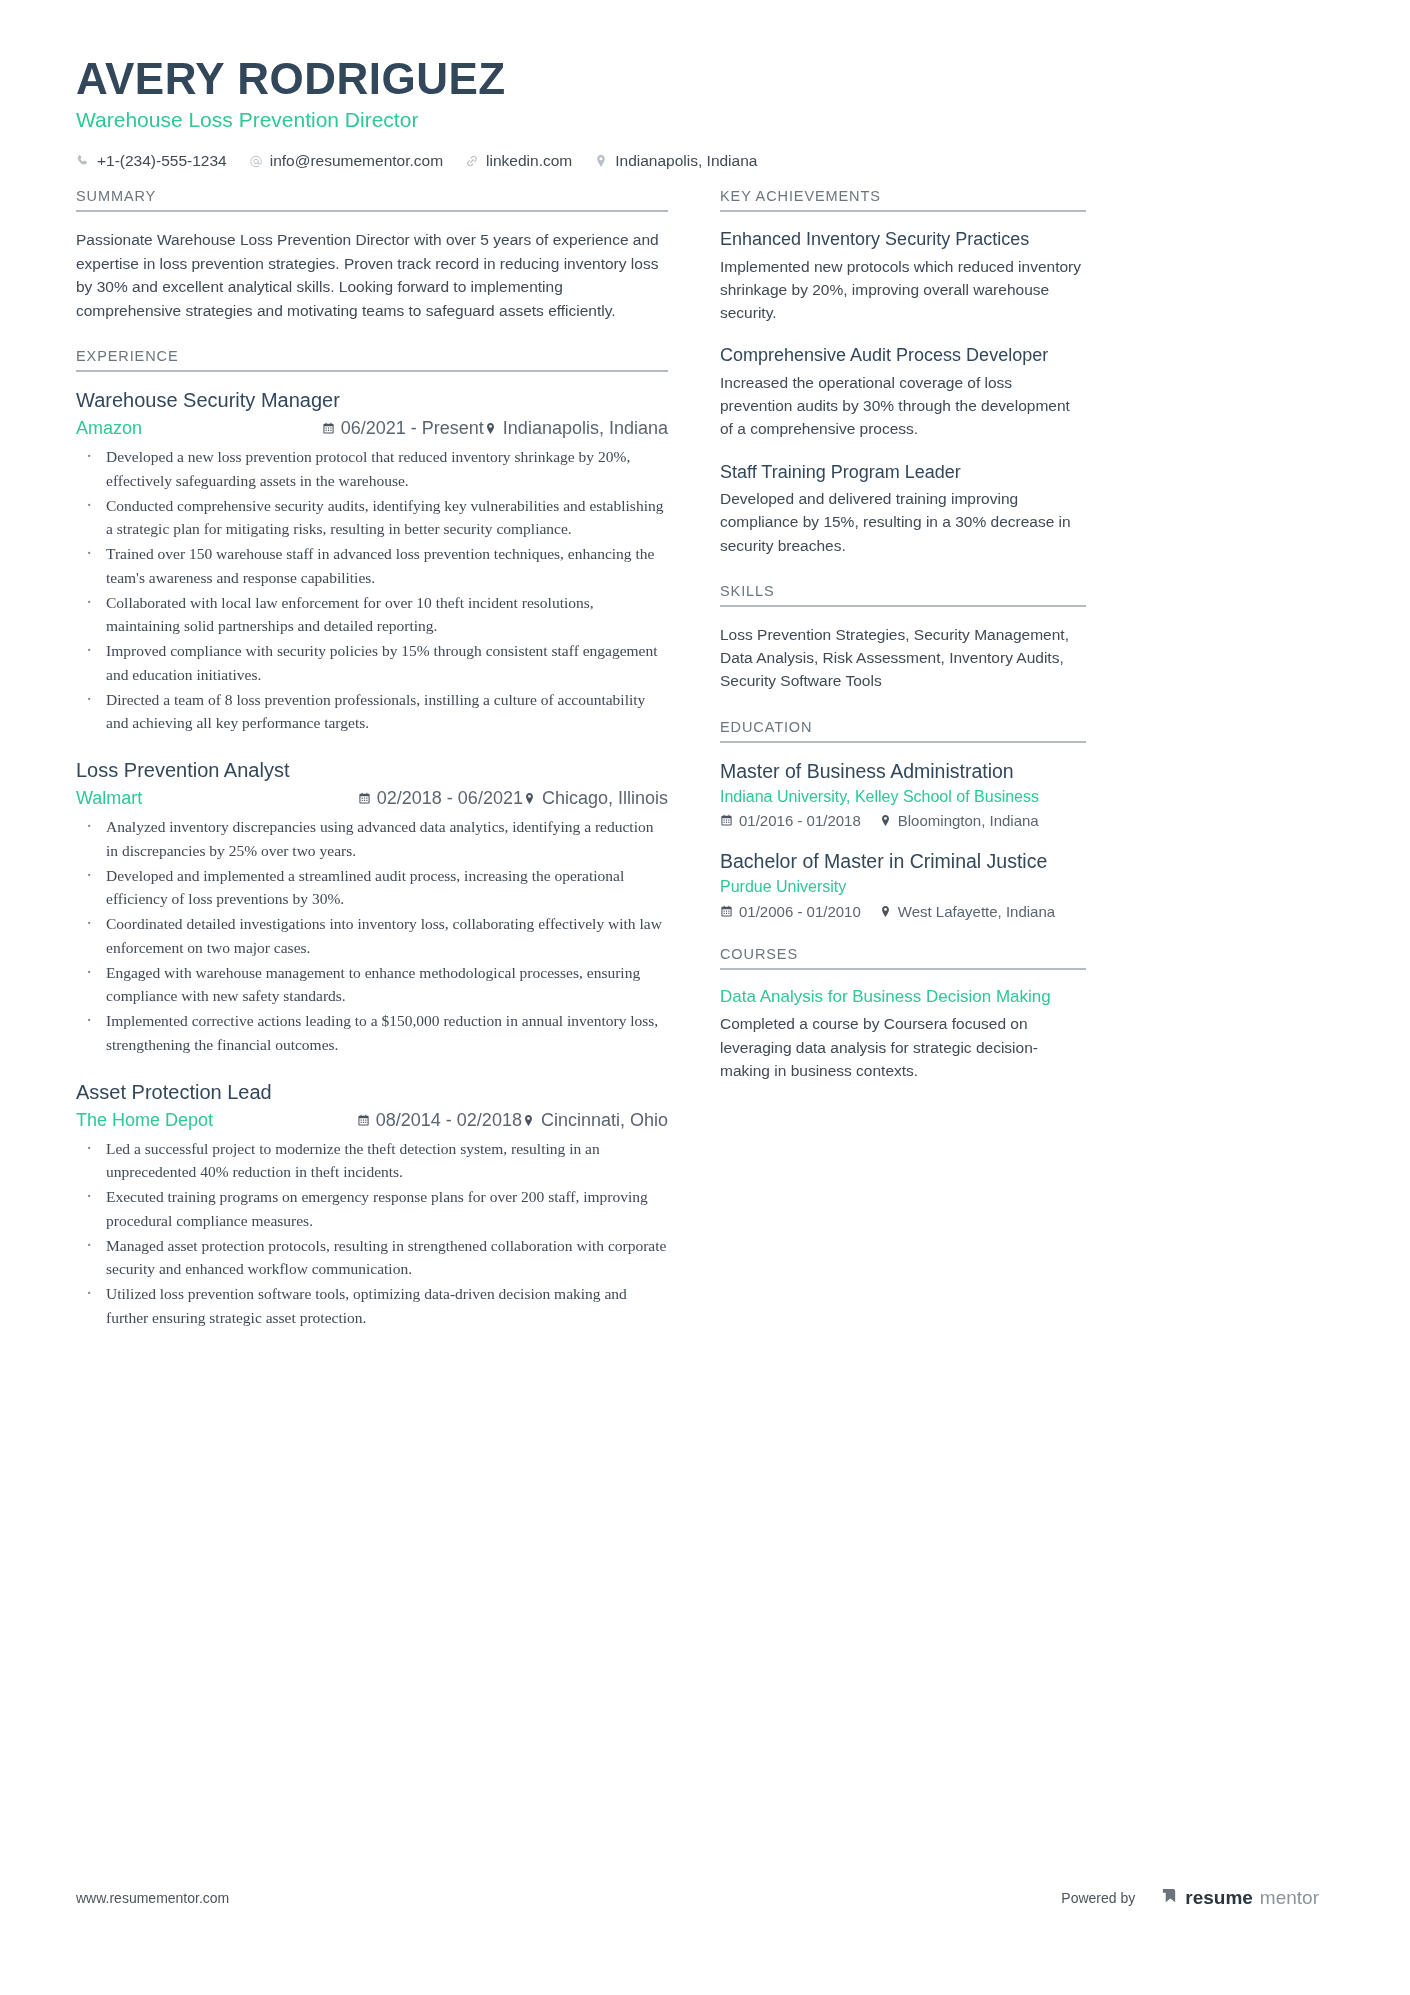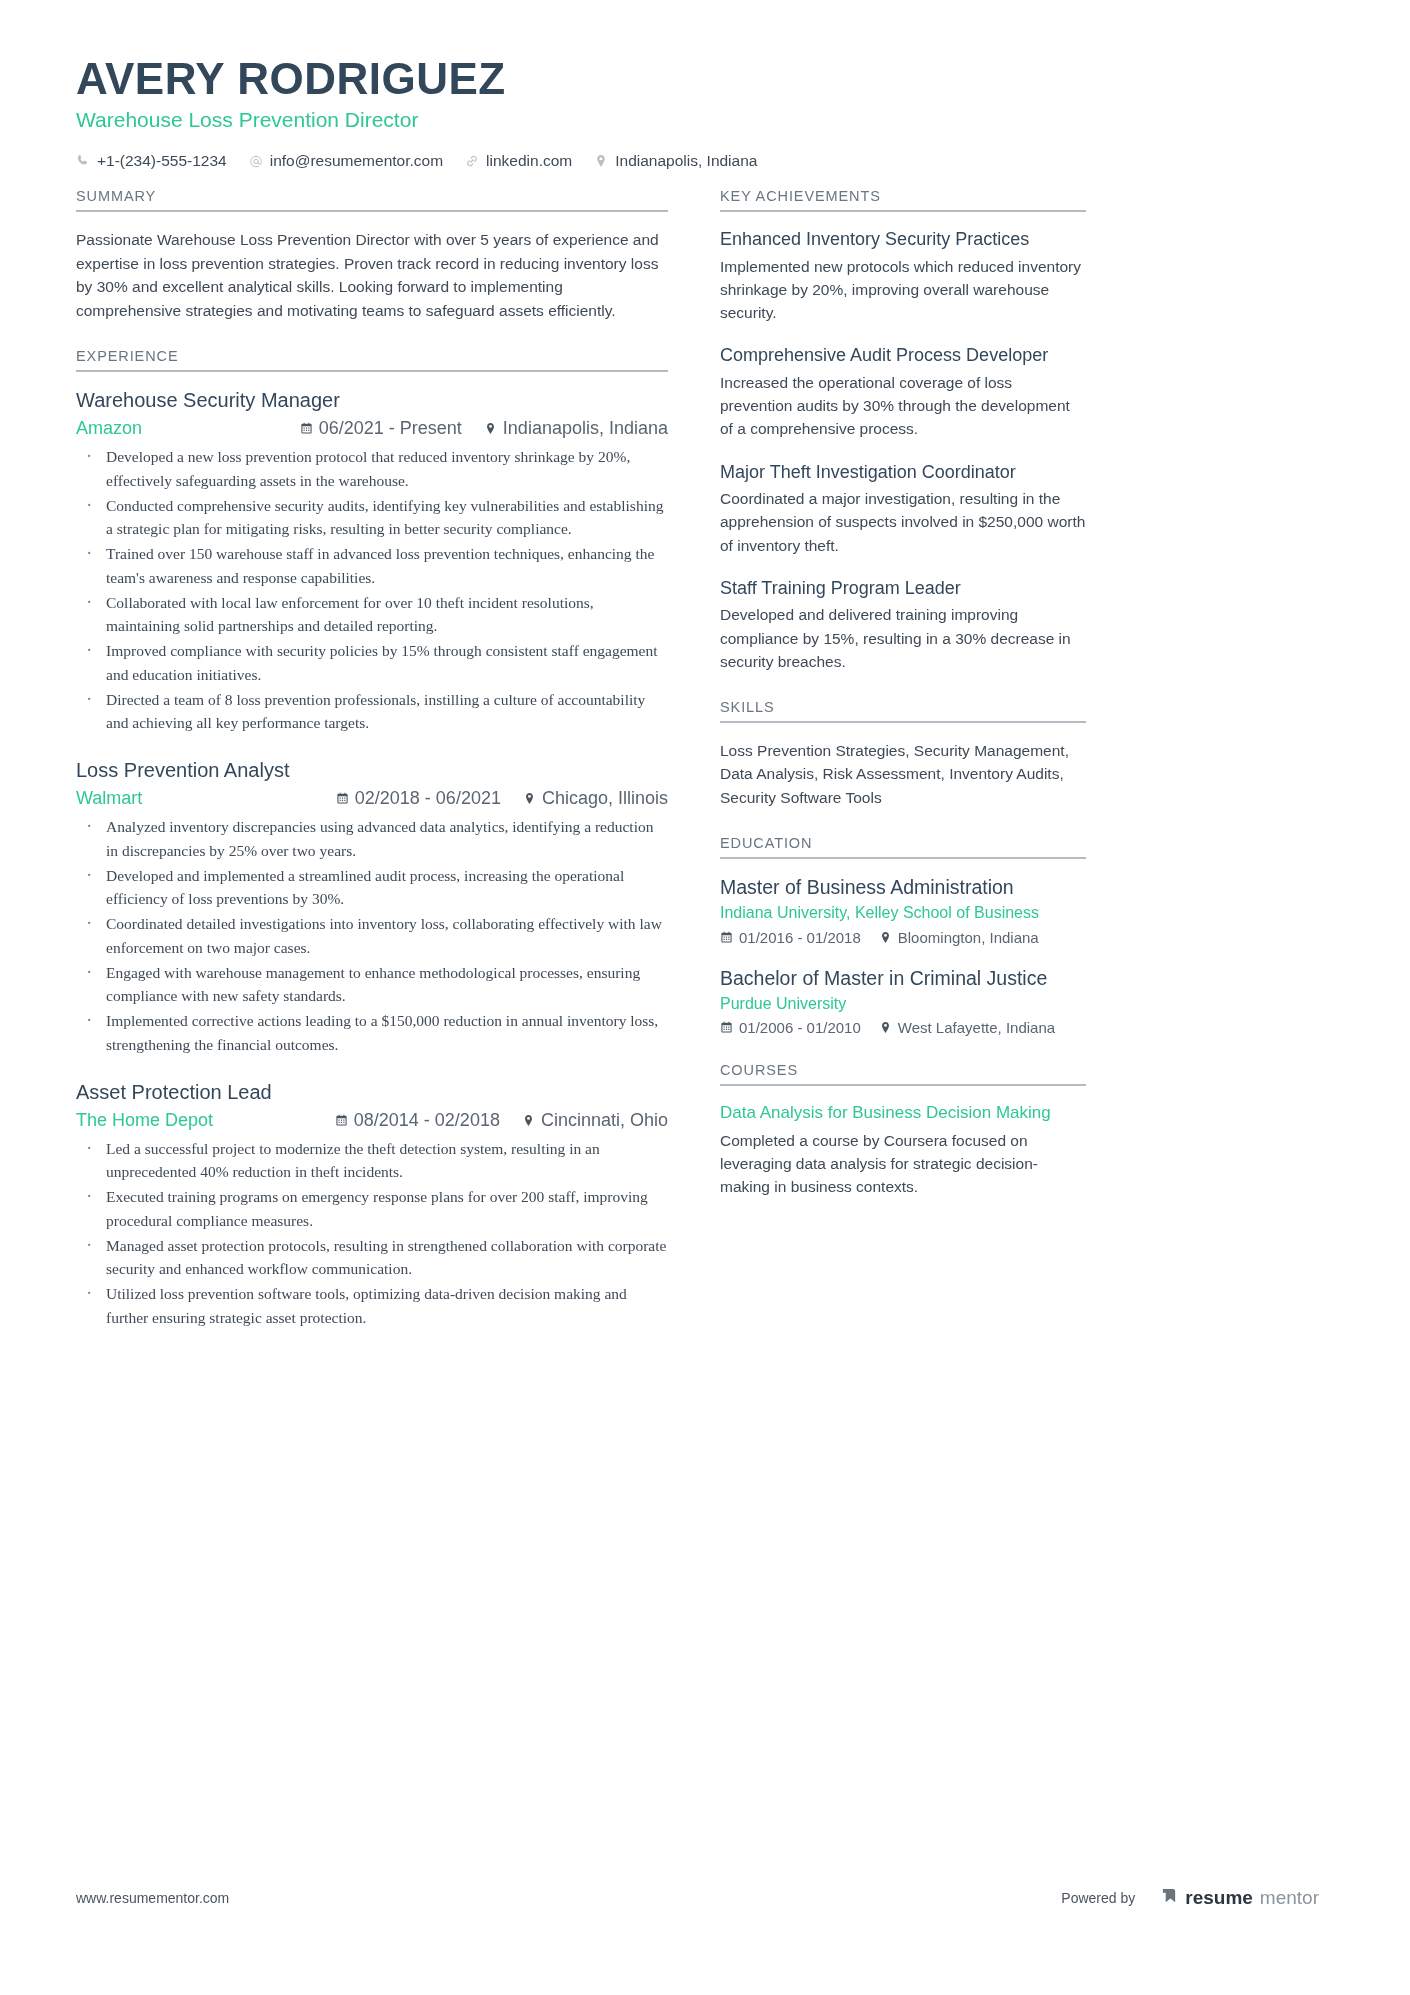--- a/index.html
+++ b/index.html
@@ -120,21 +120,20 @@
     flex-wrap: nowrap;
   }
   .entry-company {
     color: #2ec795;
     flex: none;
   }
   .meta-right {
     margin-left: auto;
     display: flex;
     align-items: center;
-    gap: 22px;
   }
   .meta-chunk {
     display: flex;
     align-items: center;
     gap: 6px;
     color: #5b6570;
     white-space: nowrap;
   }
   .meta-chunk .ic {
     display: inline-flex;
@@ -418,24 +417,20 @@
         <div class="section">
           <div class="section-head">KEY ACHIEVEMENTS</div>
 
           <div class="ach">
             <div class="ach-title">Enhanced Inventory Security Practices</div>
             <div class="ach-desc">Implemented new protocols which reduced inventory shrinkage by 20%, improving overall warehouse security.</div>
           </div>
           <div class="ach">
             <div class="ach-title">Comprehensive Audit Process Developer</div>
             <div class="ach-desc">Increased the operational coverage of loss prevention audits by 30% through the development of a comprehensive process.</div>
-          </div>
-          <div class="ach">
-            <div class="ach-title">Major Theft Investigation Coordinator</div>
-            <div class="ach-desc">Coordinated a major investigation, resulting in the apprehension of suspects involved in $250,000 worth of inventory theft.</div>
           </div>
           <div class="ach">
             <div class="ach-title">Staff Training Program Leader</div>
             <div class="ach-desc">Developed and delivered training improving compliance by 15%, resulting in a 30% decrease in security breaches.</div>
           </div>
         </div>
 
         <div class="section">
           <div class="section-head">SKILLS</div>
           <div class="skills-text">Loss Prevention Strategies, Security Management, Data Analysis, Risk Assessment, Inventory Audits, Security Software Tools</div>

